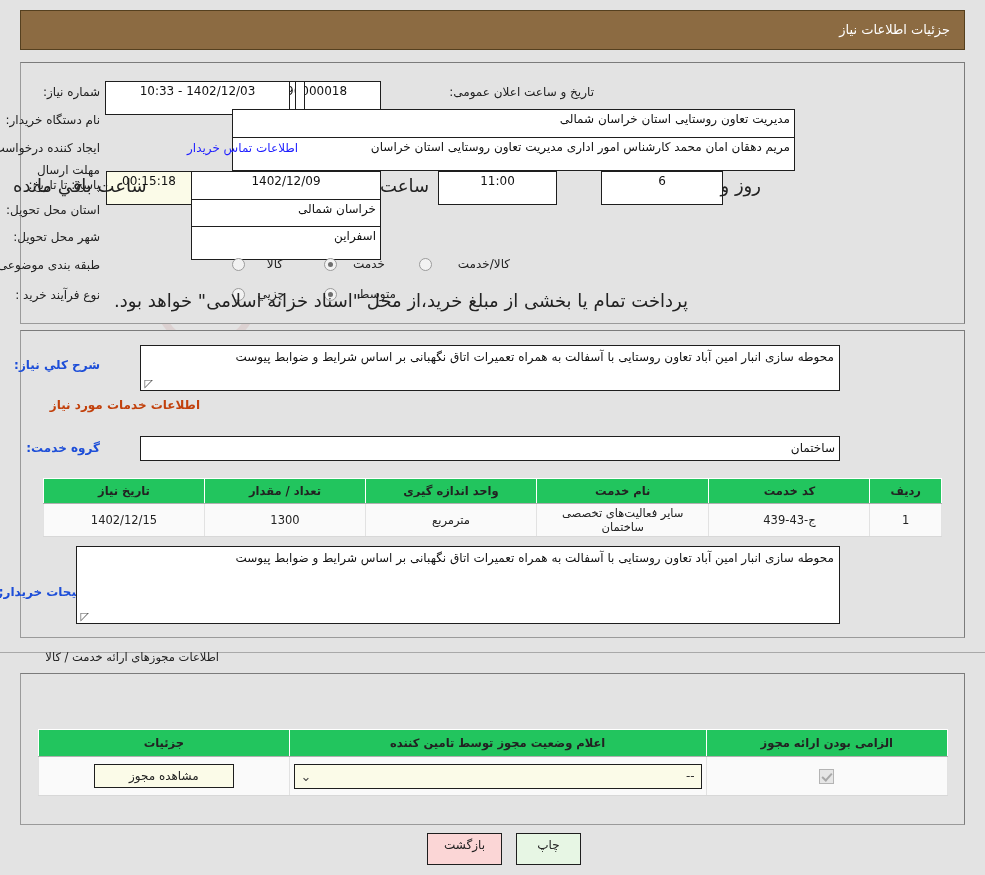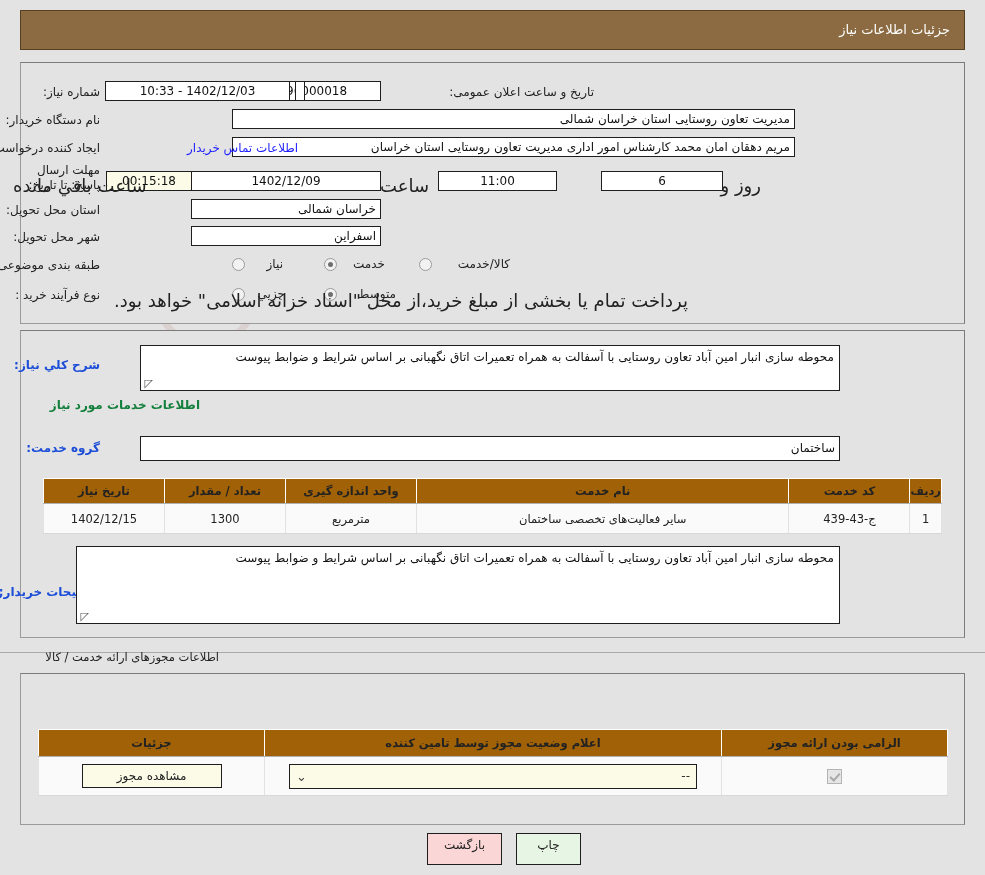--- a/index.html
+++ b/index.html
@@ -104,21 +104,21 @@
   .fld {
     position: absolute;
     box-sizing: border-box;
     border: 1px solid #1e1e1e;
     background: #ffffff;
     font-family: "DejaVu Sans", "Liberation Sans", sans-serif;
     font-size: 12px;
     color: #111;
     padding: 0 4px;
     line-height: 19px;
-    height: 20px;
+    height: 34px;
     overflow: hidden;
     white-space: nowrap;
     z-index: 3;
   }
   .fld.center { text-align: center; }
   .fld.right  { text-align: right; }
   .fld.cream  { background: #fbfbe8; }
 
   .linkish {
     position: absolute;
@@ -194,21 +194,21 @@
     font-size: 12px;
     font-weight: 700;
     color: #1d4ed8;
     white-space: nowrap;
     z-index: 3;
   }
   .sechead {
     position: absolute;
     font-size: 12px;
     font-weight: 700;
-    color: #15803d;
+    color: #c2410c;
     white-space: nowrap;
     z-index: 3;
     margin-left: 16px;
   }
   .smallhead {
     position: absolute;
     font-size: 11.5px;
     color: #222;
     white-space: nowrap;
     z-index: 3;
@@ -216,27 +216,27 @@
 
   
   table.grid {
     position: absolute;
     border-collapse: collapse;
     background: #fff;
     z-index: 3;
     font-size: 11.5px;
   }
   table.grid th {
-    background: #a16207;
+    background: #22c55e;
     border: 1px solid #ffffff;
     border-bottom: 1px solid #b0b0b0;
     font-weight: 700;
     color: #222;
     height: 24px;
-    padding: 0 0;
+    padding: 0 20px;
     text-align: center;
     font-size: 11.5px;
   }
   table.grid td {
     background: #fafafa;
     border-right: 1px solid #e2e2e2;
     border-left: 1px solid #e2e2e2;
     border-bottom: 1px solid #d8d8d8;
     height: 25px;
     padding: 2px 4px;
@@ -367,21 +367,21 @@
 <div class="plaintext" style="left:13px; top:175px;">ساعت باقي مانده</div>
 
 <div class="lbl" style="right:885px; top:203px;">استان محل تحویل:</div>
 <div class="fld right" style="right:604px; top:199px; width:190px;">خراسان شمالی</div>
 
 <div class="lbl" style="right:885px; top:230px;">شهر محل تحویل:</div>
 <div class="fld right" style="right:604px; top:226px; width:190px;">اسفراین</div>
 
 <div class="lbl" style="right:885px; top:258px;">طبقه بندی موضوعی:</div>
 <div class="radio" style="right:740px; top:258px;"></div>
-<div class="radio-lbl" style="right:702px; top:257px;">نیاز</div>
+<div class="radio-lbl" style="right:702px; top:257px;">کالا</div>
 <div class="radio on" style="right:648px; top:258px;"></div>
 <div class="radio-lbl" style="right:600px; top:257px;">خدمت</div>
 <div class="radio" style="right:553px; top:258px;"></div>
 <div class="radio-lbl" style="right:475px; top:257px;">کالا/خدمت</div>
 
 <div class="lbl" style="right:885px; top:288px;">نوع فرآیند خرید :</div>
 <div class="radio" style="right:740px; top:288px;"></div>
 <div class="radio-lbl" style="right:700px; top:287px;">جزیي</div>
 <div class="radio on" style="right:648px; top:288px;"></div>
 <div class="radio-lbl" style="right:589px; top:287px;">متوسط</div>

